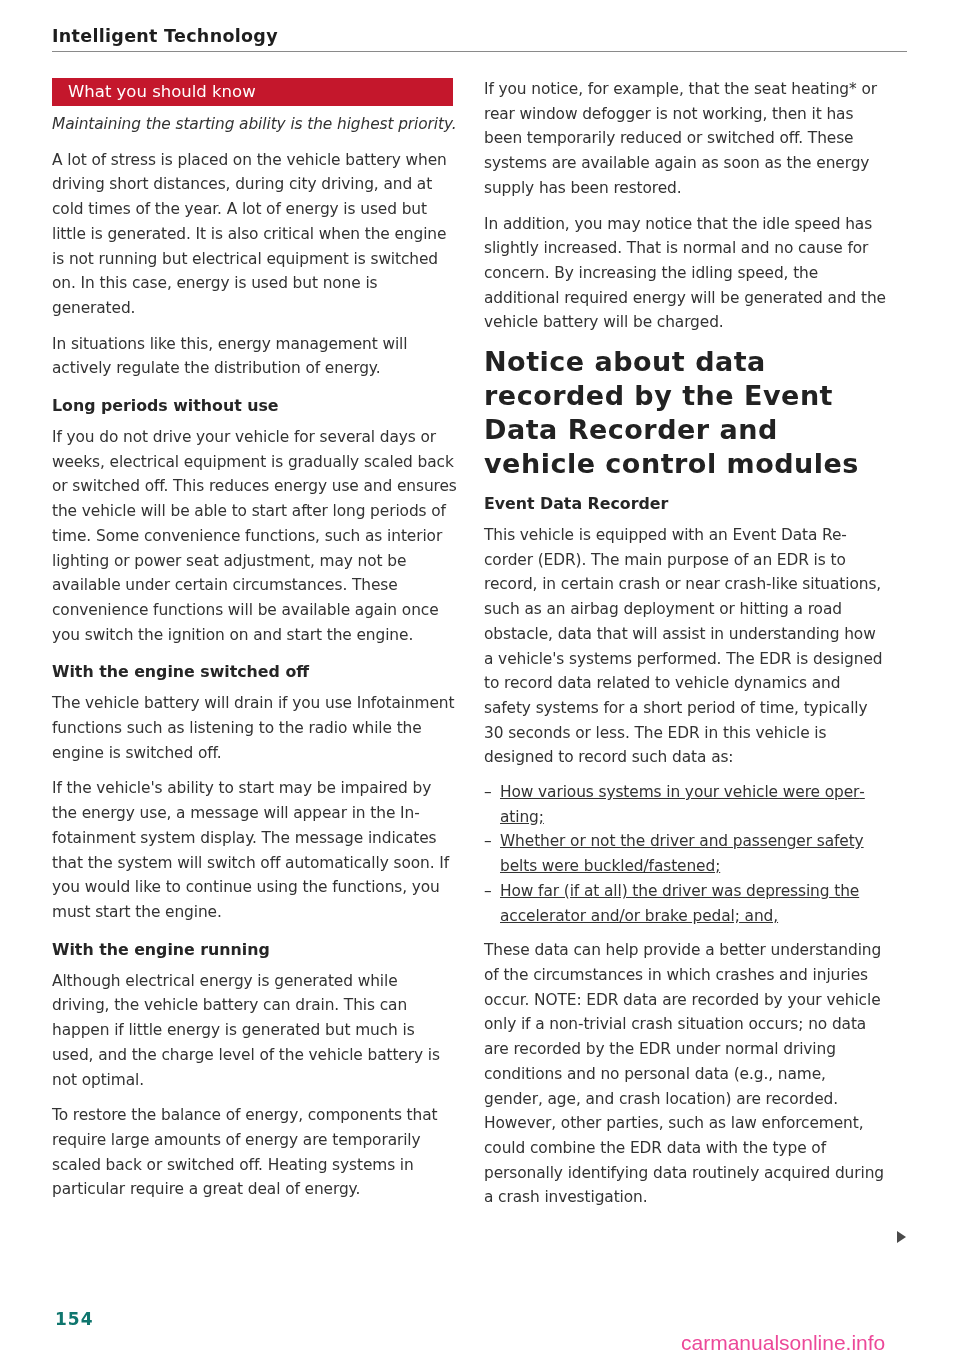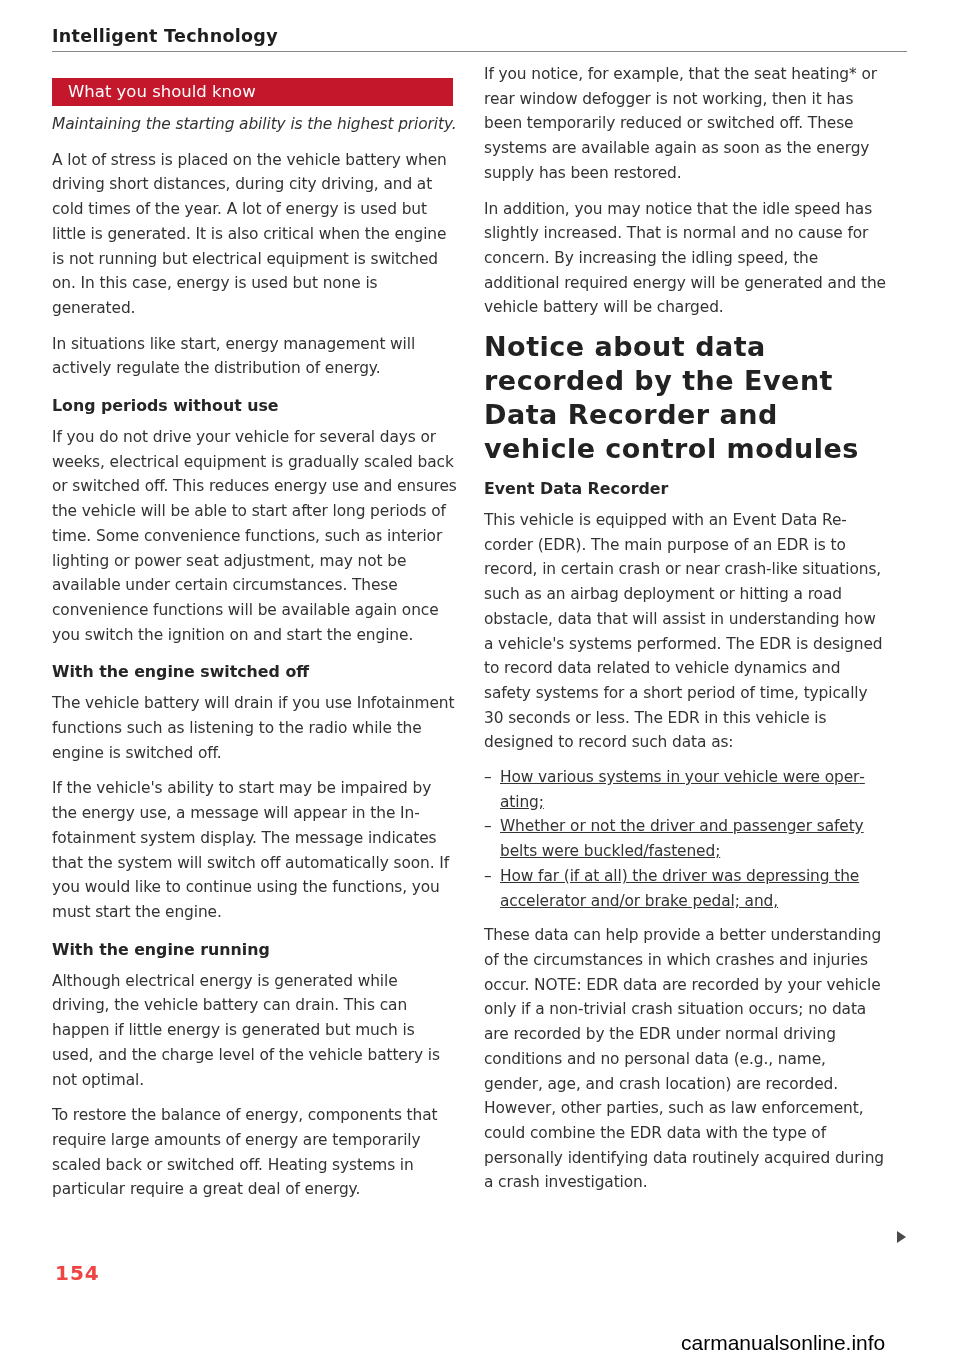--- a/index.html
+++ b/index.html
@@ -43,56 +43,56 @@
   }
   ul { list-style: none; margin: 10px 0 10px 0; padding: 0; }
   li { position: relative; padding-left: 16px; text-decoration: underline; }
   li::before { content: "–"; position: absolute; left: 0; }
   .cont-arrow {
     position: absolute; left: 413px; top: 1231px; width: 0; height: 0;
     border-top: 6px solid transparent; border-bottom: 6px solid transparent;
     border-left: 9px solid #4a4a4a;
   }
   .page-number {
-    position: absolute; left: 55px; top: 1261px;
-    font-weight: bold; font-size: 20px; color: #ef4444; letter-spacing: 1px;
+    position: absolute; left: 55px; top: 1309px;
+    font-weight: bold; font-size: 17px; color: #0f766e; letter-spacing: 1px;
   }
   .watermark {
     position: absolute; left: 681px; top: 1331px;
-    font-family: "Liberation Sans", sans-serif; font-size: 21px; color: #000000; text-align: center;
+    font-family: "Liberation Sans", sans-serif; font-size: 21px; color: #ec4899; text-align: center;
   }
 </style>
 </head>
 <body>
 
 <div class="running-head">Intelligent Technology</div>
 <div class="head-rule"></div>
 
 <div class="col col-left">
   <div class="red-band">What you should know</div>
   <div class="flow" style="top:112px">
     <p class="lead">Maintaining the starting ability is the highest priority.</p>
     <p style="">A lot of stress is placed on the vehicle battery when driving short distances, during city driving, and at cold times of the year. A lot of energy is used but little is generated. It is also critical when the engine is not running but electrical equipment is switched on. In this case, energy is used but none is generated.</p>
-    <p>In situations like start, energy management will actively regulate the distribution of energy.</p>
+    <p>In situations like this, energy management will actively regulate the distribution of energy.</p>
 
     <h3>Long periods without use</h3>
     <p>If you do not drive your vehicle for several days or weeks, electrical equipment is gradually scaled back or switched off. This reduces energy use and ensures the vehicle will be able to start after long periods of time. Some convenience functions, such as interior lighting or power seat adjust­ment, may not be available under certain circum­stances. These convenience functions will be available again once you switch the ignition on and start the engine.</p>
 
     <h3>With the engine switched off</h3>
     <p>The vehicle battery will drain if you use Infotain­ment functions such as listening to the radio while the engine is switched off.</p>
     <p>If the vehicle's ability to start may be impaired by the energy use, a message will appear in the In­fotainment system display. The message indi­cates that the system will switch off automatical­ly soon. If you would like to continue using the functions, you must start the engine.</p>
 
     <h3>With the engine running</h3>
     <p>Although electrical energy is generated while driving, the vehicle battery can drain. This can happen if little energy is generated but much is used, and the charge level of the vehicle battery is not optimal.</p>
     <p>To restore the balance of energy, components that require large amounts of energy are tempo­rarily scaled back or switched off. Heating sys­tems in particular require a great deal of energy.</p>
   </div>
 </div>
 
 <div class="col col-right">
-  <div class="flow" style="top:62px">
+  <div class="flow" style="top:77px">
     <p>If you notice, for example, that the seat heating* or rear window defogger is not working, then it has been temporarily reduced or switched off. These systems are available again as soon as the energy supply has been restored.</p>
     <p>In addition, you may notice that the idle speed has slightly increased. That is normal and no cause for concern. By increasing the idling speed, the additional required energy will be generated and the vehicle battery will be charged.</p>
 
     <h2 style="margin-top:10px">Notice about data recorded by the Event Data Recorder and vehicle control modules</h2>
     <h3 style="margin-top:0">Event Data Recorder</h3>
     <p>This vehicle is equipped with an Event Data Re­corder (EDR). The main purpose of an EDR is to record, in certain crash or near crash-like situa­tions, such as an airbag deployment or hitting a road obstacle, data that will assist in understand­ing how a vehicle's systems performed. The EDR is designed to record data related to vehicle dy­namics and safety systems for a short period of time, typically 30 seconds or less. The EDR in this vehicle is designed to record such data as:</p>
 
     <ul>
       <li>How various systems in your vehicle were oper­ating;</li>
       <li>Whether or not the driver and passenger safety belts were buckled/fastened;</li>

